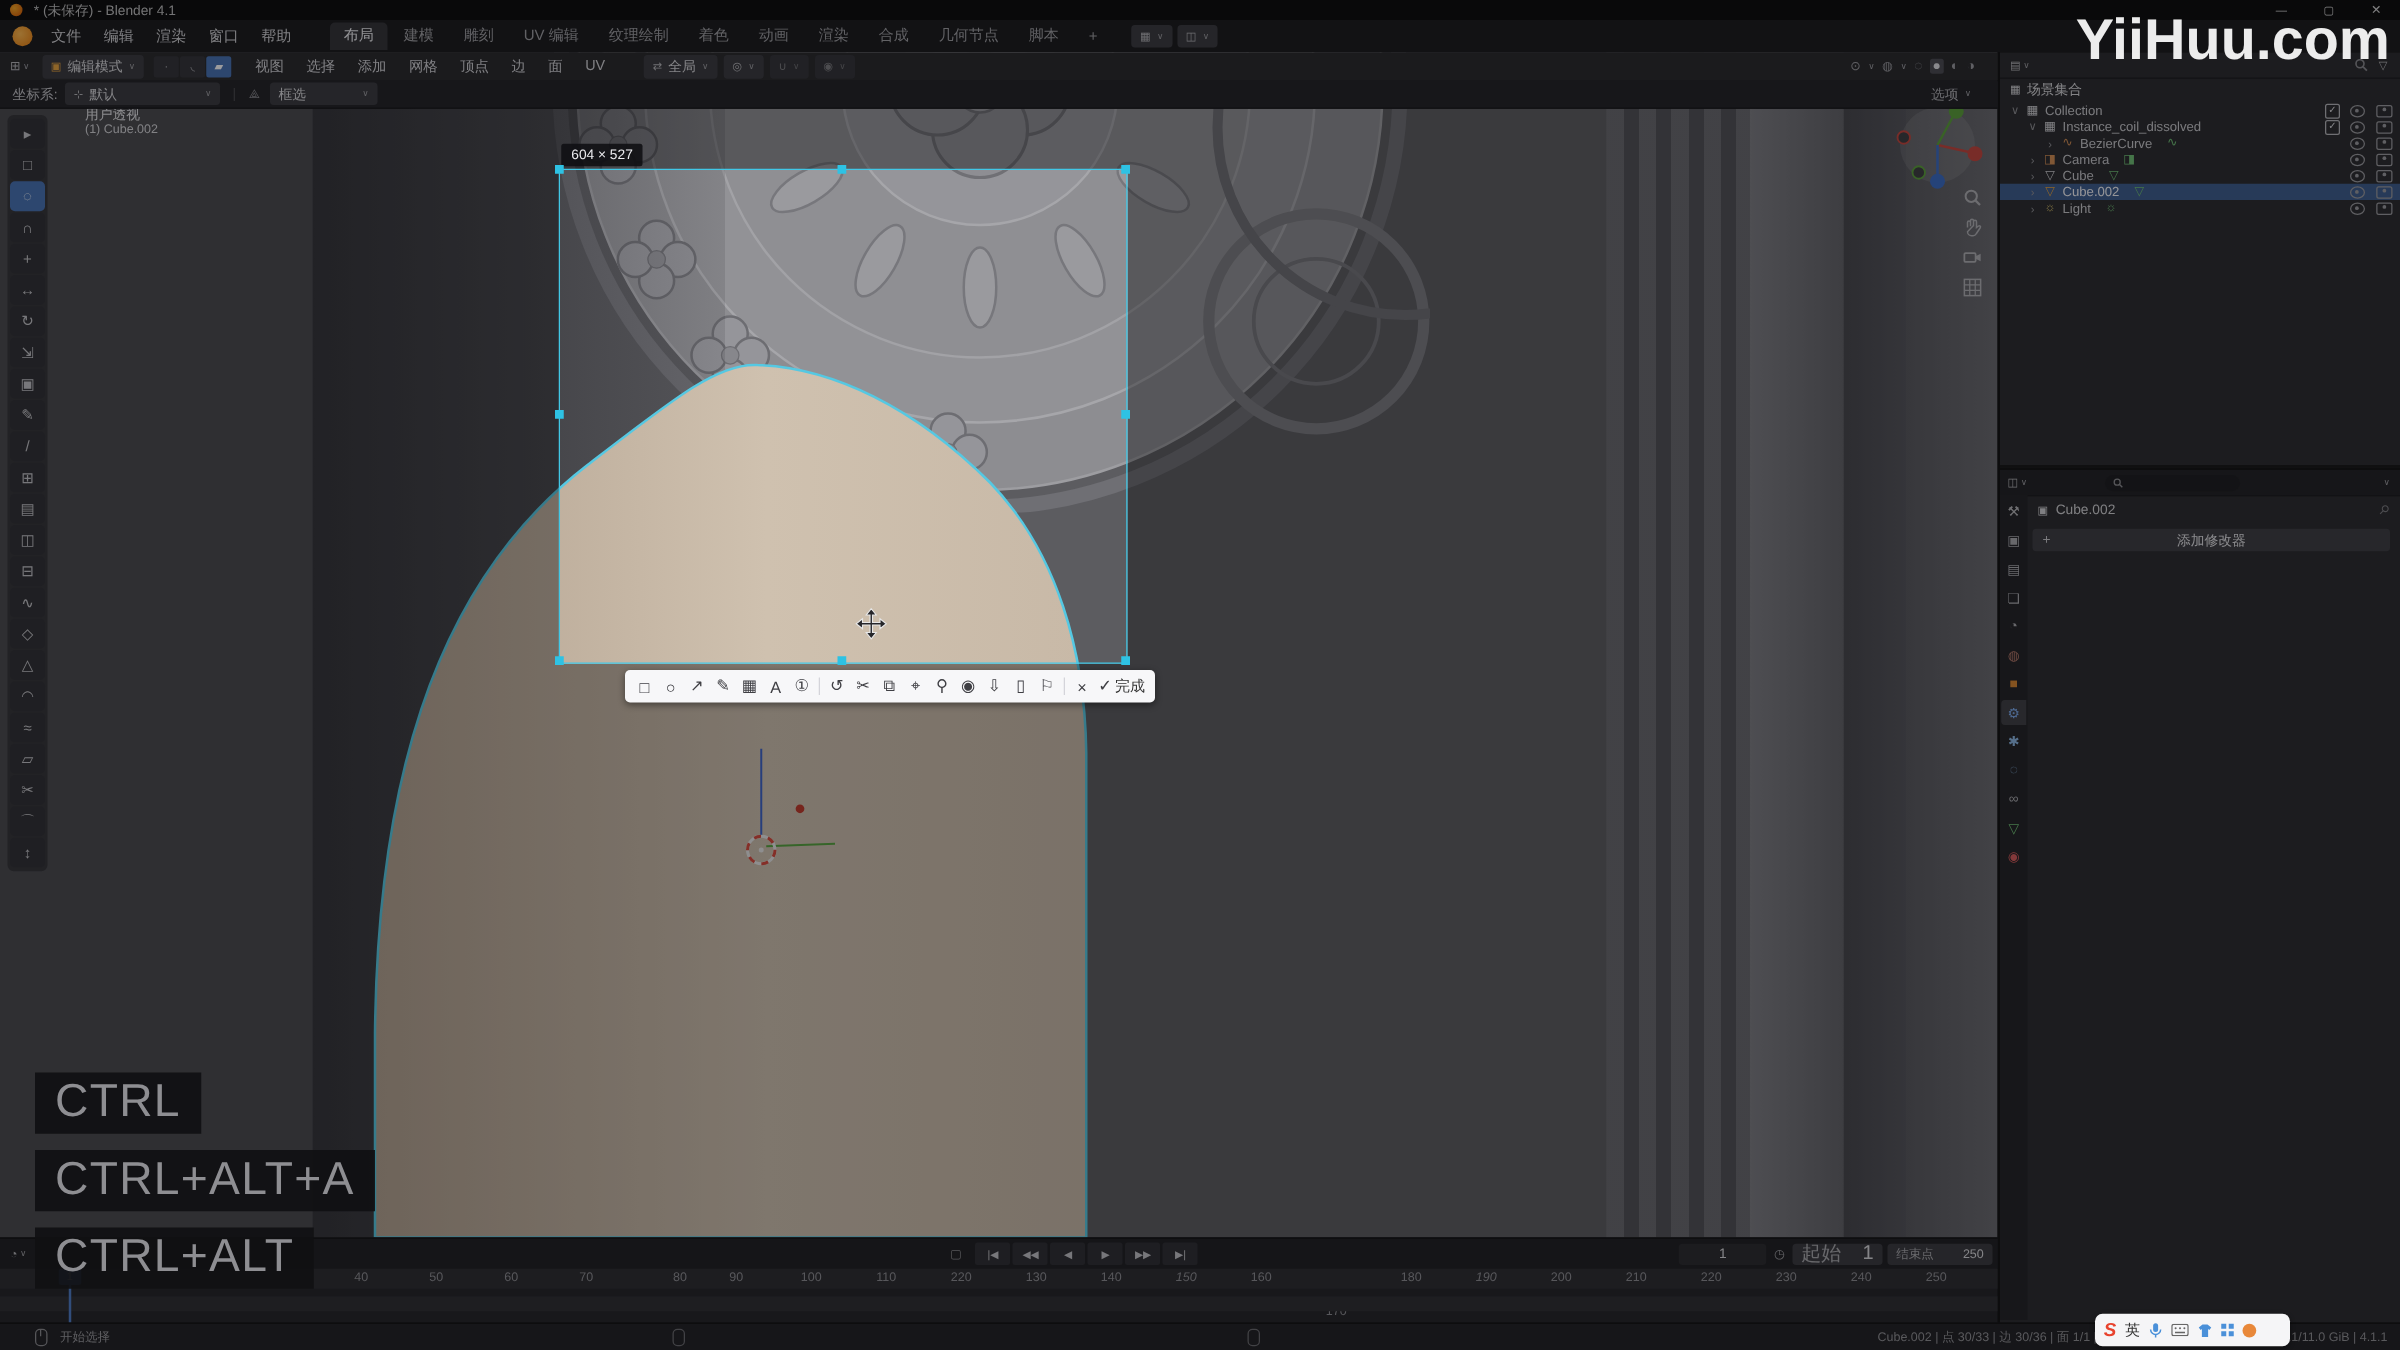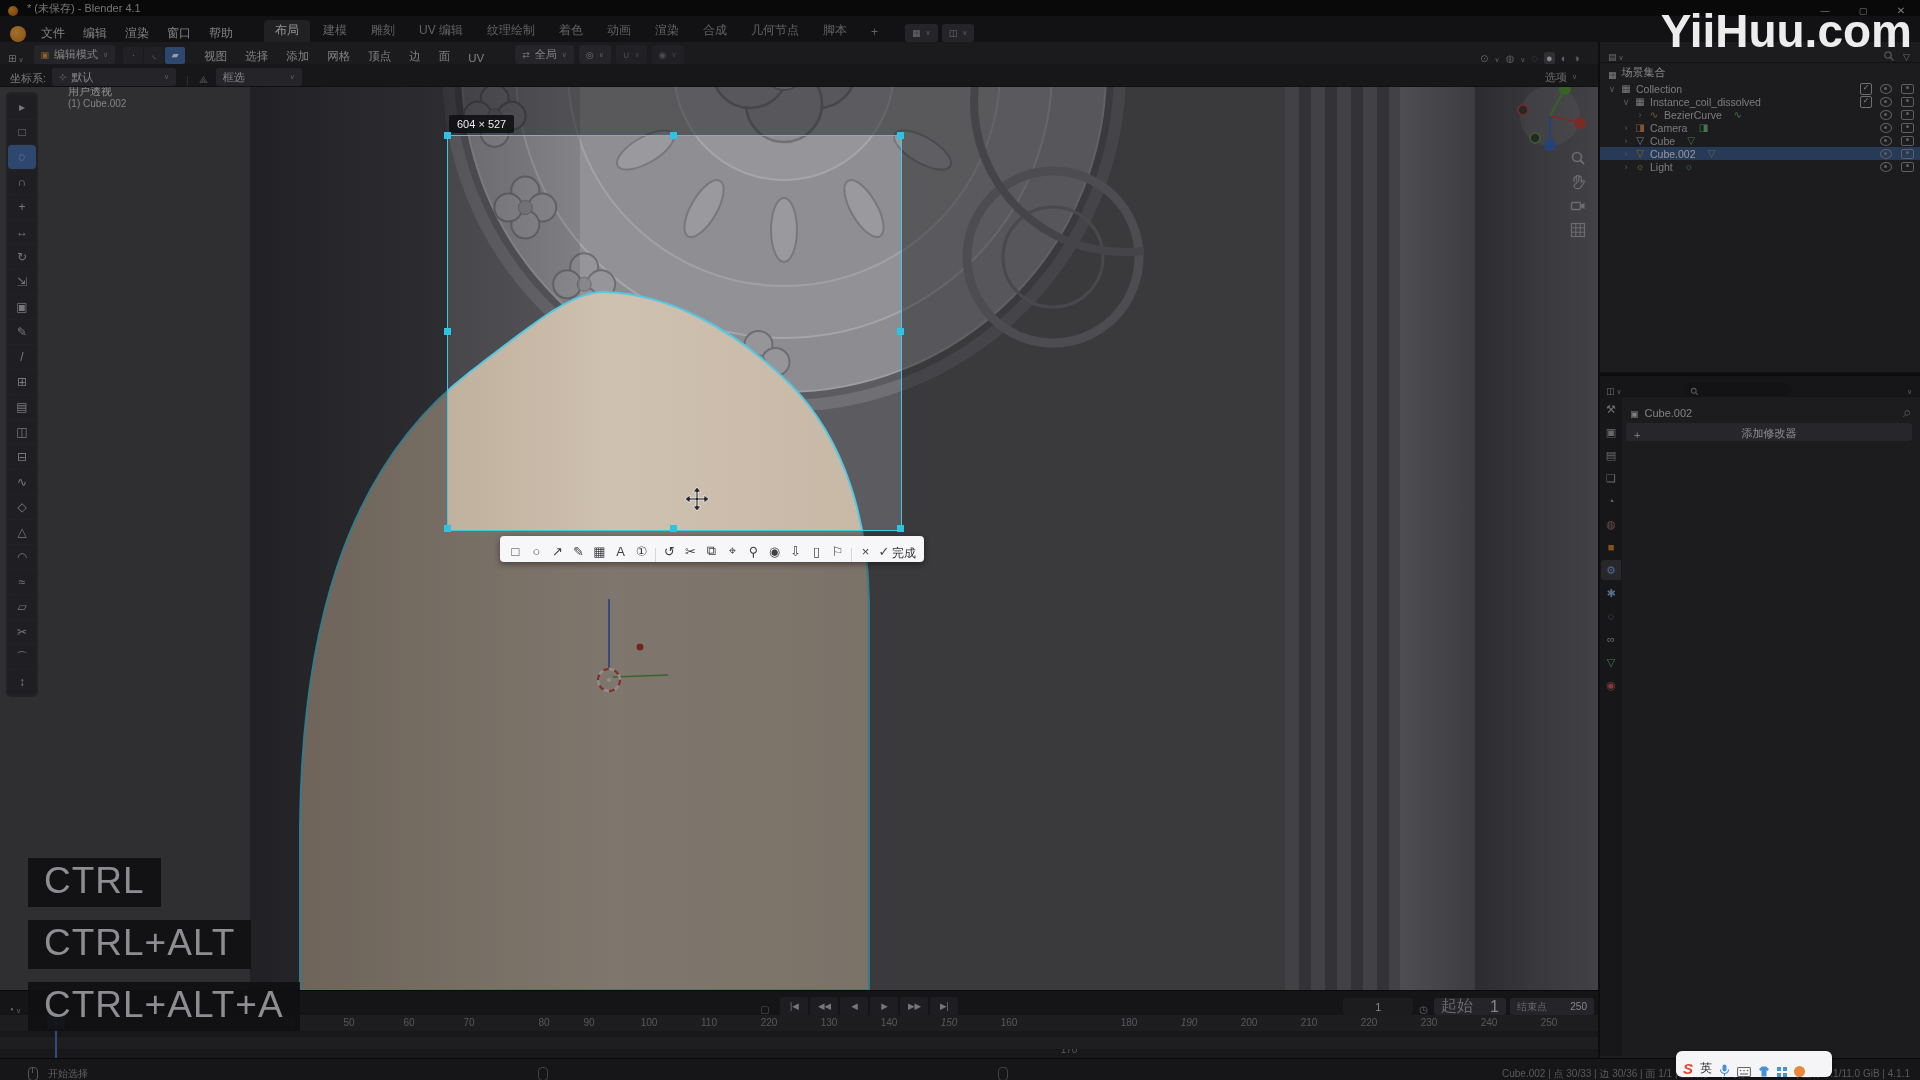--- a/index.html
+++ b/index.html
@@ -1,20 +1,20 @@
 <!DOCTYPE html>
 <html><head>
 <meta charset="utf-8">
 <style>
   html,body{margin:0;padding:0}
   body{width:1920px;height:1080px;overflow:hidden;background:#161616;position:relative;
        font-family:"Liberation Sans","DejaVu Sans",sans-serif;color:#cfcfd2;font-size:11px;
        -webkit-font-smoothing:antialiased}
   .abs{position:absolute}
-  .row{display:flex;align-items:flex-end}
+  .row{display:flex;align-items:center}
   .chip{background:#3a3a3f;border-radius:3px;padding:1px 7px;display:flex;align-items:center;gap:5px;color:#d8d8db}
   .caret{font-size:7px;color:#9a9a9e}
   .menu-item{padding:0 9px;color:#cfcfd2;cursor:default}
   .wtab{padding:2px 11px 3px;border-radius:4px 4px 0 0;color:#9e9ea2;white-space:nowrap}
   .wtab.active{background:#323236;color:#ececef}
   
   #scene{left:0;top:42px;width:1598px;height:948px;overflow:hidden;background:#5c5c60}
   .band{position:absolute;top:0;height:100%}
   
   .ltool{width:28px;height:24px;margin:1px 0;border-radius:4px;background:#303034;color:#c2c2c6;
@@ -562,22 +562,22 @@
     <div class="cap-ico">▯</div>
     <div class="cap-ico">⚐</div>
     <div class="cap-sep"></div>
     <div class="cap-ico">×</div>
     <div class="cap-ico" style="width: 16px;">✓</div>
     <div style="font-size: 12px; color: rgb(51, 51, 51); padding-right: 3px;">完成</div>
   </div>
 
 <div class="abs" id="keysoverlay" style="left:28px;top:858px;z-index:70;display:flex;flex-direction:column;align-items:flex-start">
     <div class="keybox">CTRL</div>
+    <div class="keybox">CTRL+ALT+A</div>
     <div class="keybox">CTRL+ALT</div>
-    <div class="keybox">CTRL+ALT+A</div>
   </div>
 
 <div class="abs" style="right:8px;top:4px;font-size:46px;font-weight:bold;color:rgba(255,255,255,.92);z-index:80;letter-spacing:0">YiiHuu.com</div>
 
 <div class="abs row" style="left:1676px;top:1051px;width:142px;height:26px;background:#f5f5f7;border-radius:6px;box-shadow:0 1px 4px rgba(0,0,0,.4);z-index:85;padding:0 7px;gap:7px">
   <span style="color:#e8432e;font-weight:bold;font-style:italic;font-size:15px">S</span>
   <span style="color:#333;font-size:12px">英</span>
   <svg width="11" height="13" viewBox="0 0 11 13">
       <rect x="3.5" y="0.5" width="4" height="7" rx="2" fill="#4a90d9"></rect>
       <path d="M1.5,5.5 a4,4 0 0 0 8,0" fill="none" stroke="#4a90d9" stroke-width="1.2"></path>

